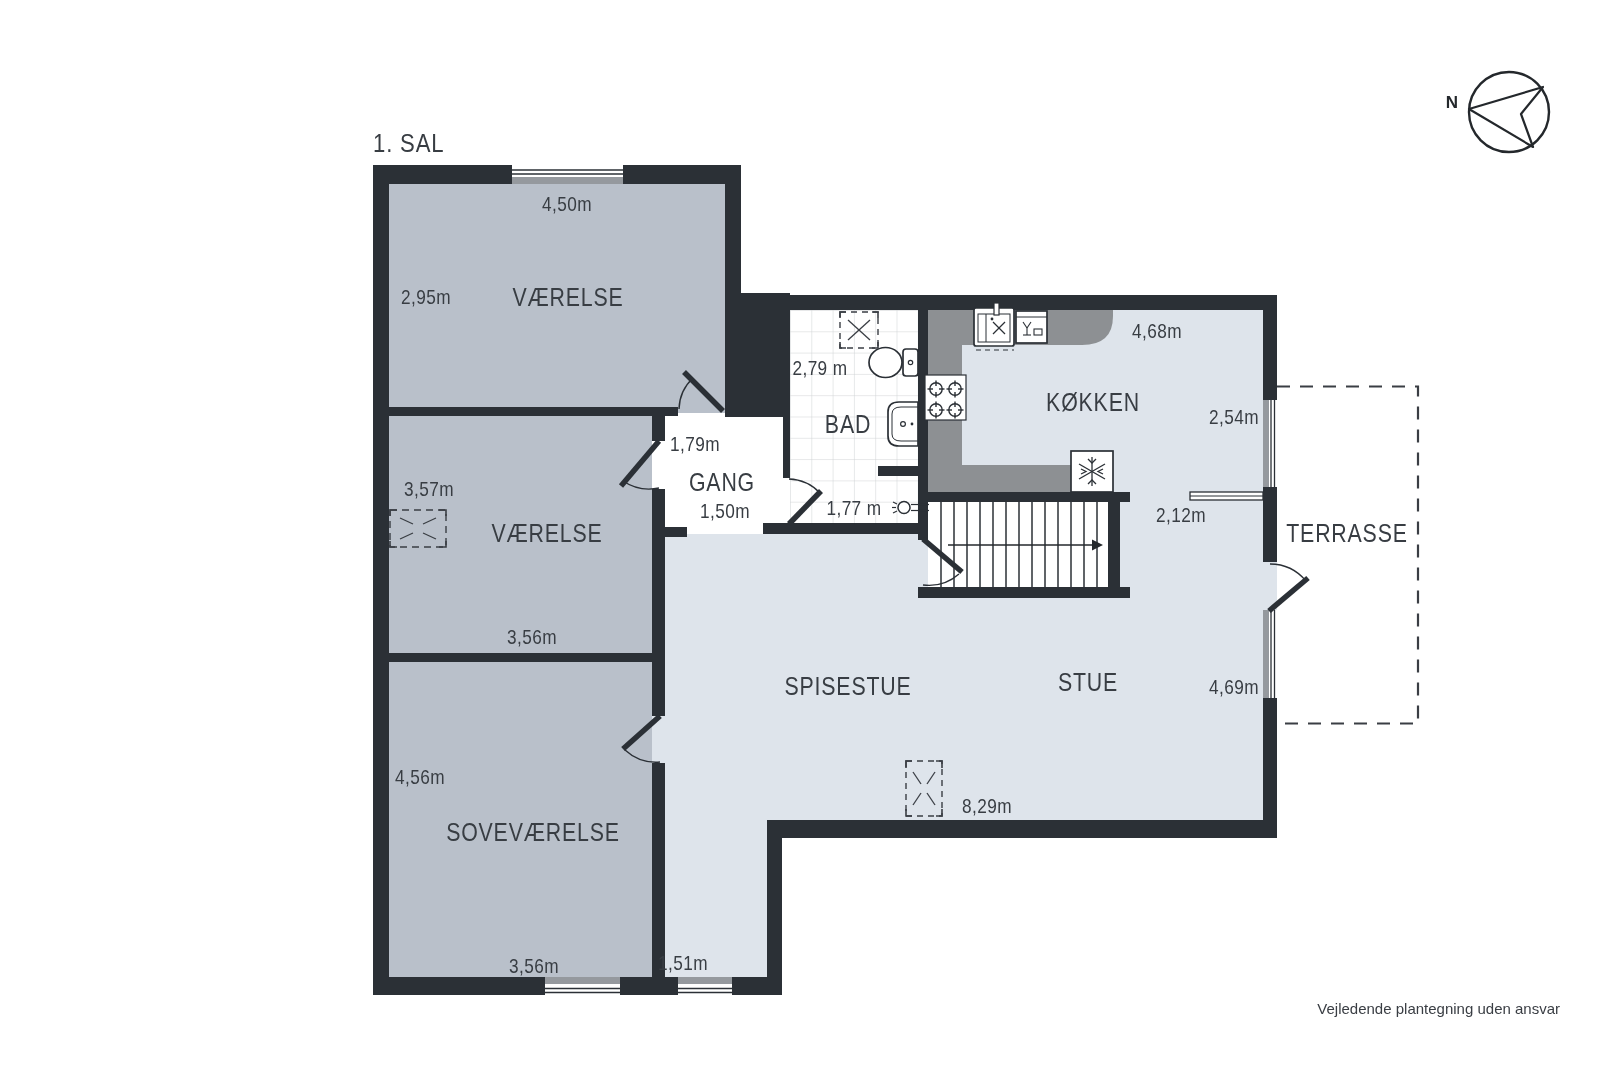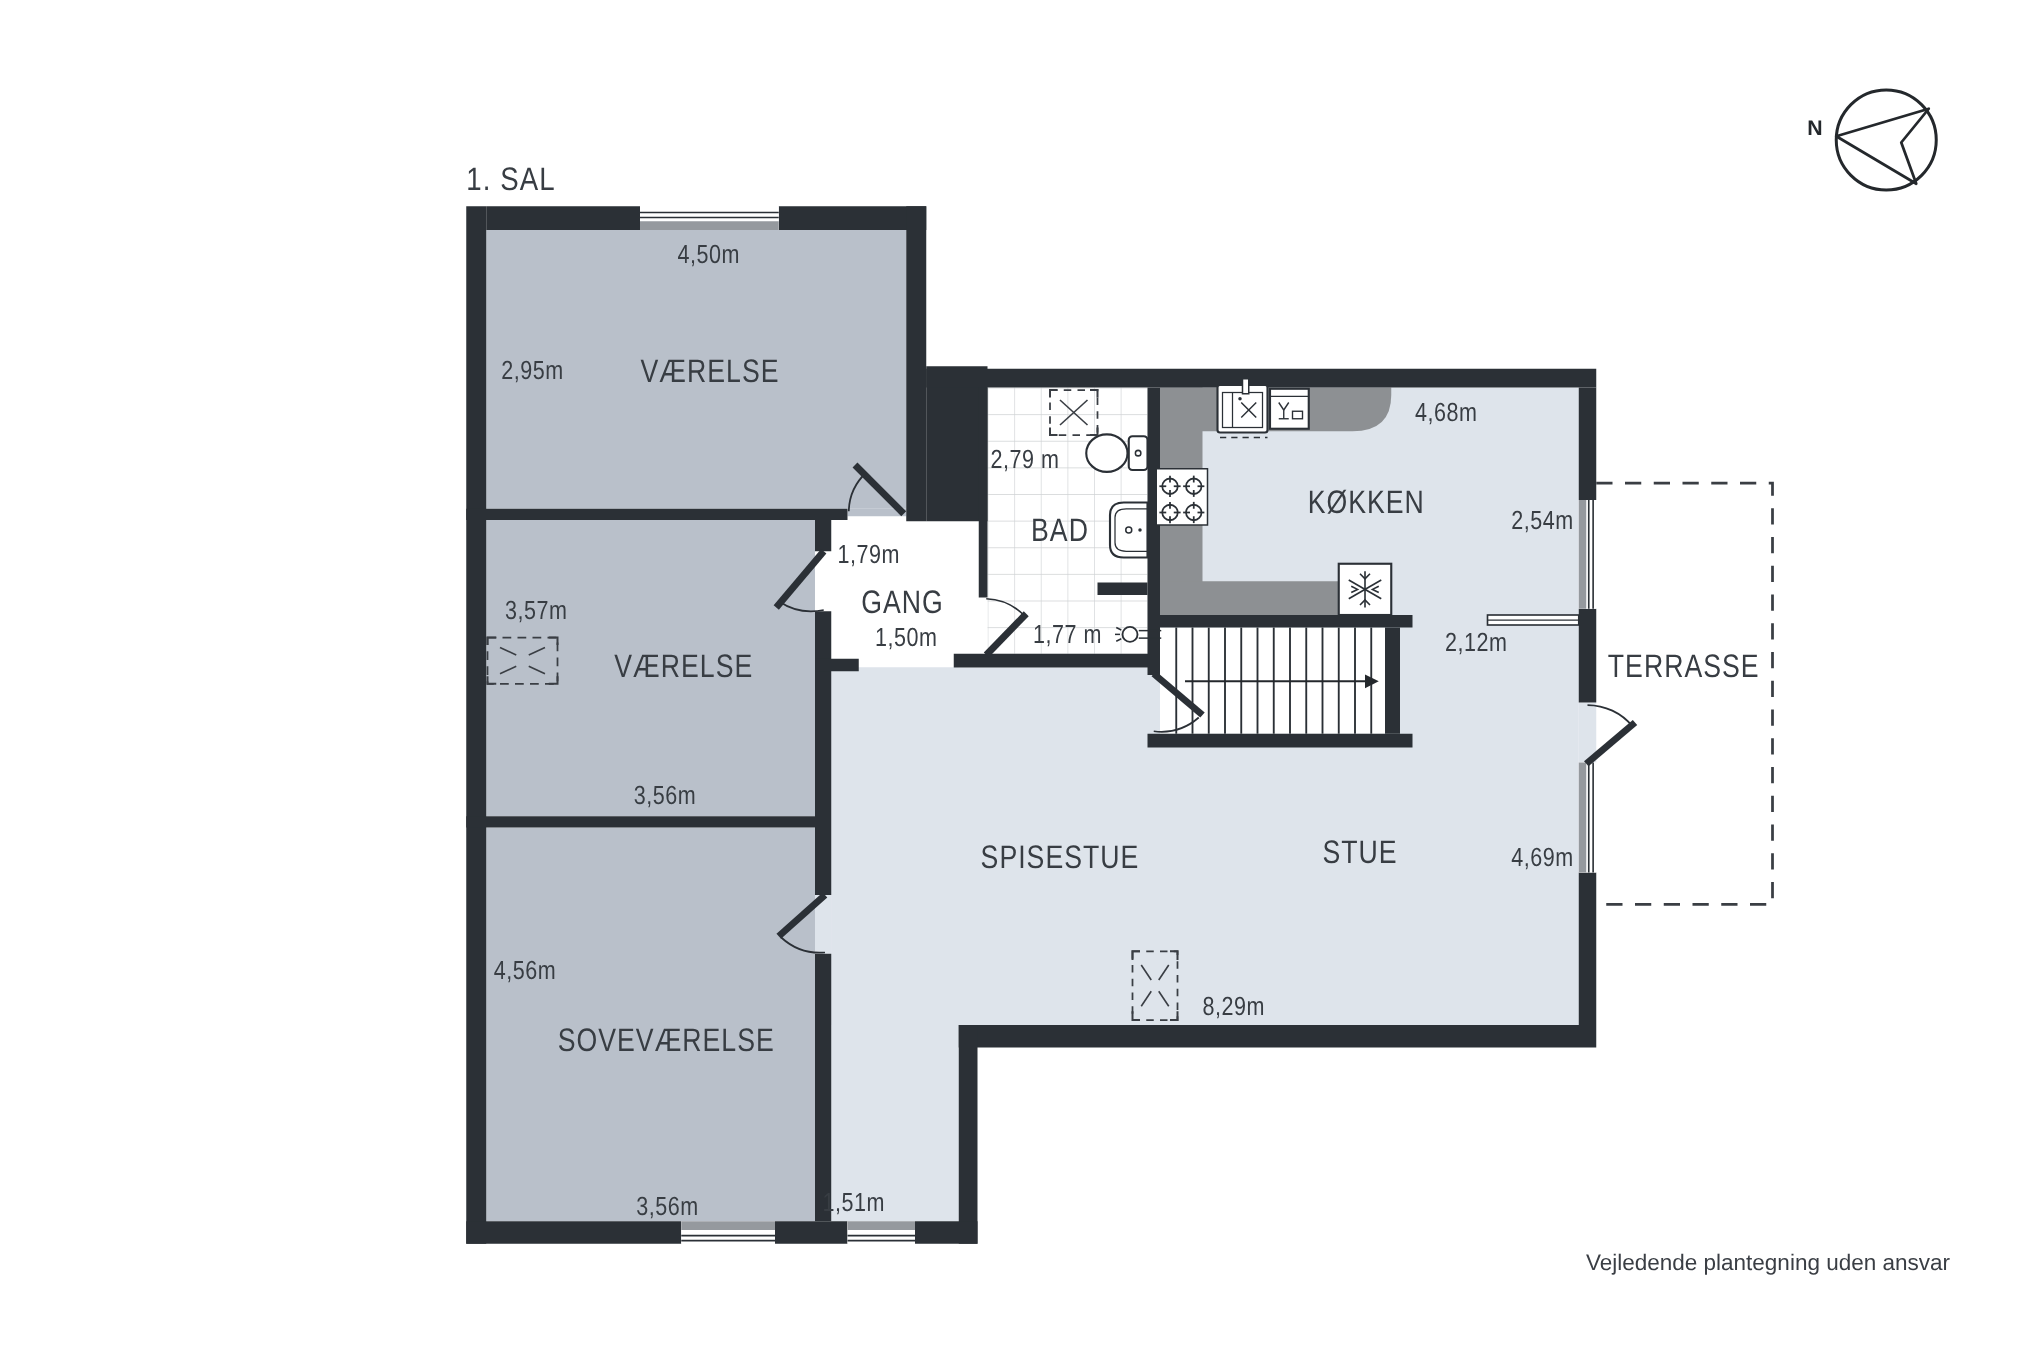--- a/index.html
+++ b/index.html
@@ -18,21 +18,21 @@
     position:absolute;left:373px;top:128px;white-space:nowrap;color:#383d43;
     font-size:26px;font-weight:500;letter-spacing:1px;
     transform:scaleX(.85);transform-origin:0 50%;
   }
   .north-lbl{
     position:absolute;white-space:nowrap;color:#24282c;
     font-size:17px;font-weight:700;transform:translate(-50%,-50%);
   }
   .disclaimer-lbl{
     position:absolute;right:60px;top:1000px;white-space:nowrap;
-    font-size:18px;font-weight:400;color:#3a3e44;
+    font-size:15px;font-weight:400;color:#3a3e44;
   }
 </style>
 </head>
 <body>
 
 <div class="canvas">
 
   <svg class="plan-svg" width="1620" height="1080" viewBox="0 0 1620 1080">
     <defs>
       <pattern id="tiles" patternUnits="userSpaceOnUse" width="21.3" height="21.3" patternTransform="translate(790,310)">

